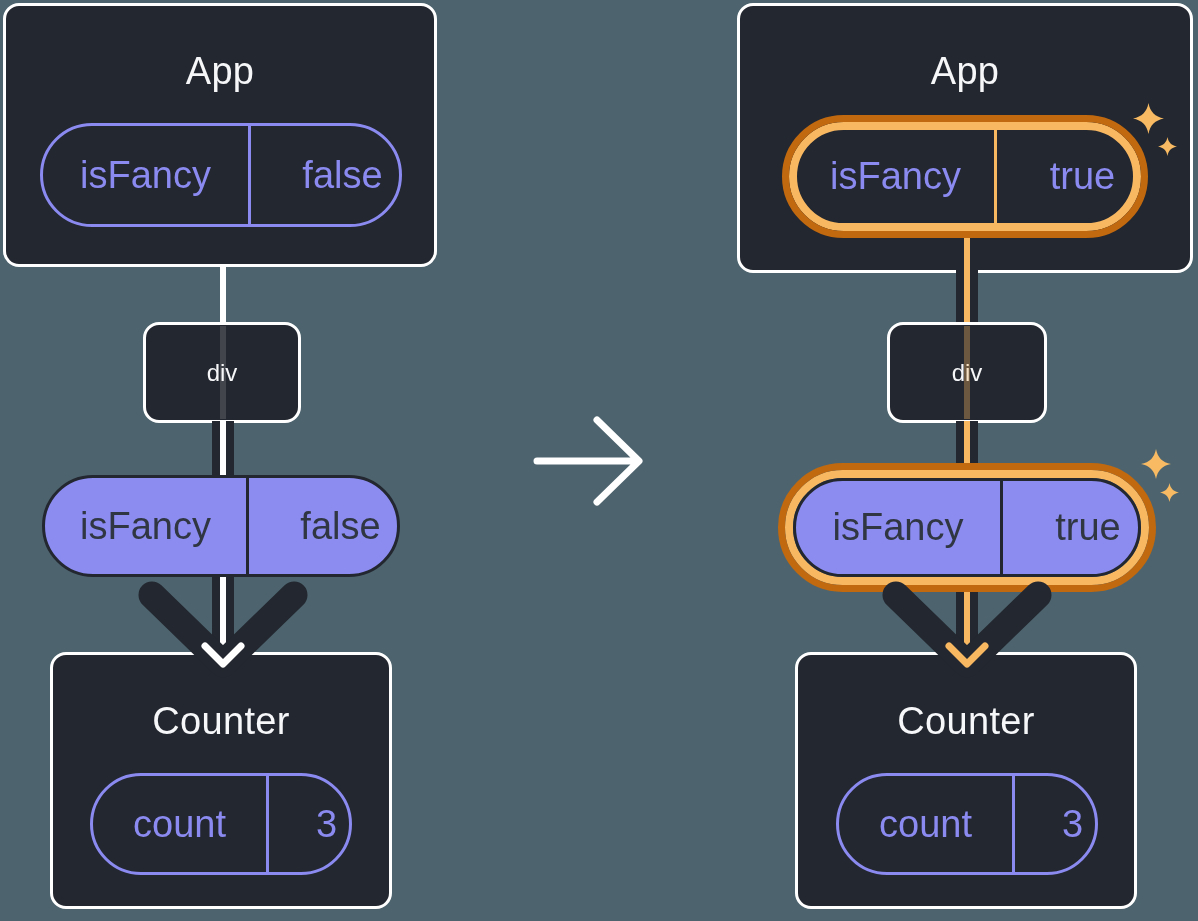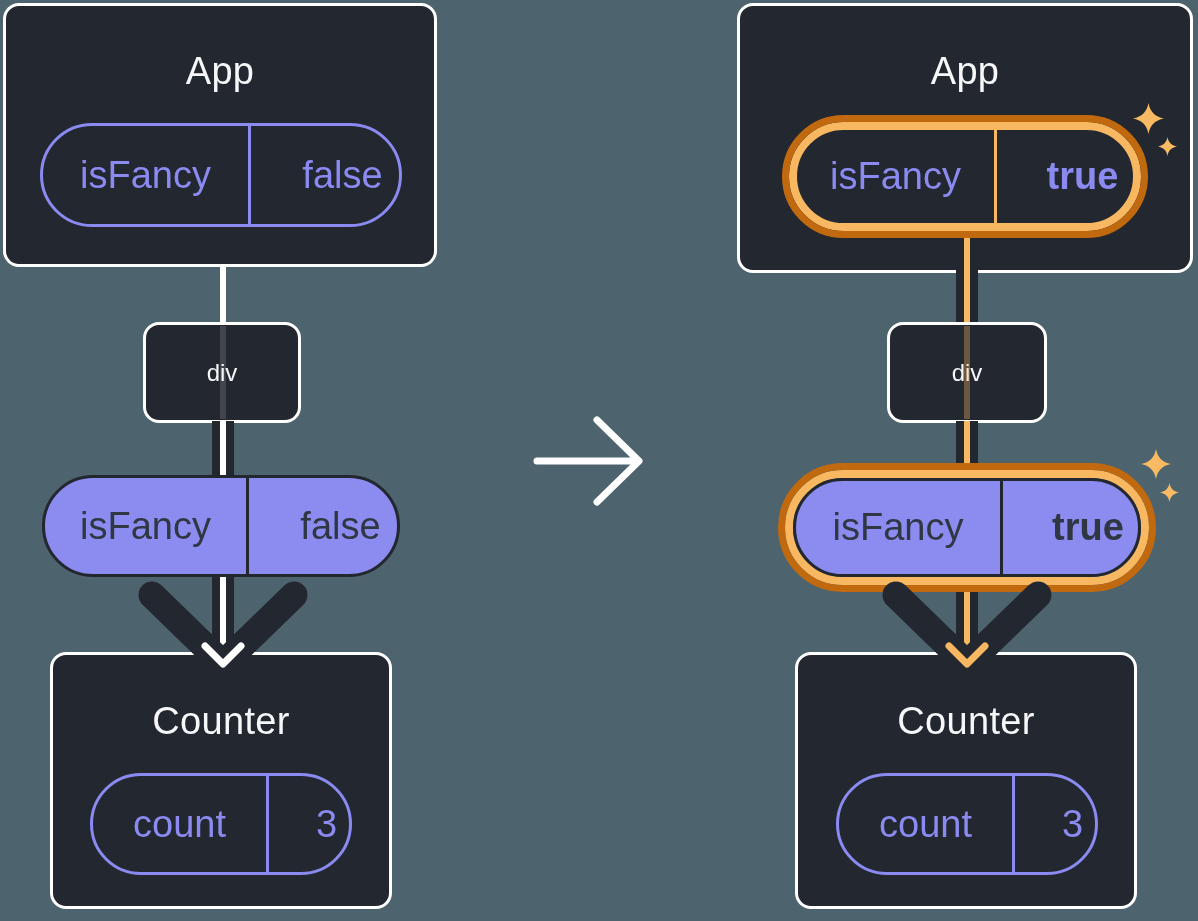--- a/index.html
+++ b/index.html
@@ -31,21 +31,21 @@
   .filled-pill{background:var(--purpleFill);border:3px solid var(--boxFill);color:var(--darkText);font-weight:500;}
   .filled-pill .cell-key{border-right:3px solid var(--boxFill);}
   .ring{
     position:absolute;border:8px solid var(--orangeLight);outline:7px solid var(--orangeDark);
     border-radius:999px;box-sizing:border-box;
   }
   .ring .pill{position:relative;width:100%;height:100%;border-radius:inherit;}
   .ring .naked-pill{color:var(--purple);font-weight:400;}
   .ring .naked-pill .cell-key{border-right:3px solid var(--orangeLight);}
   .ring .filled-pill{border-width:3px;}
-  .emph{font-weight:700;}
+  .emph{font-weight:400;}
   .vline{position:absolute;}
   .c-dark{background:var(--boxFill);}
   .c-white{background:var(--boxBorder);}
   .c-orange{background:var(--orangeLight);}
   .ghost-white{background:rgba(255,255,255,.14);}
   .ghost-orange{background:rgba(248,184,98,.34);}
   .overlay{position:absolute;left:0;top:0;pointer-events:none;}
   .stroke-dark{stroke:var(--boxFill);}
   .stroke-white{stroke:var(--boxBorder);}
   .stroke-orange{stroke:var(--orangeLight);}

